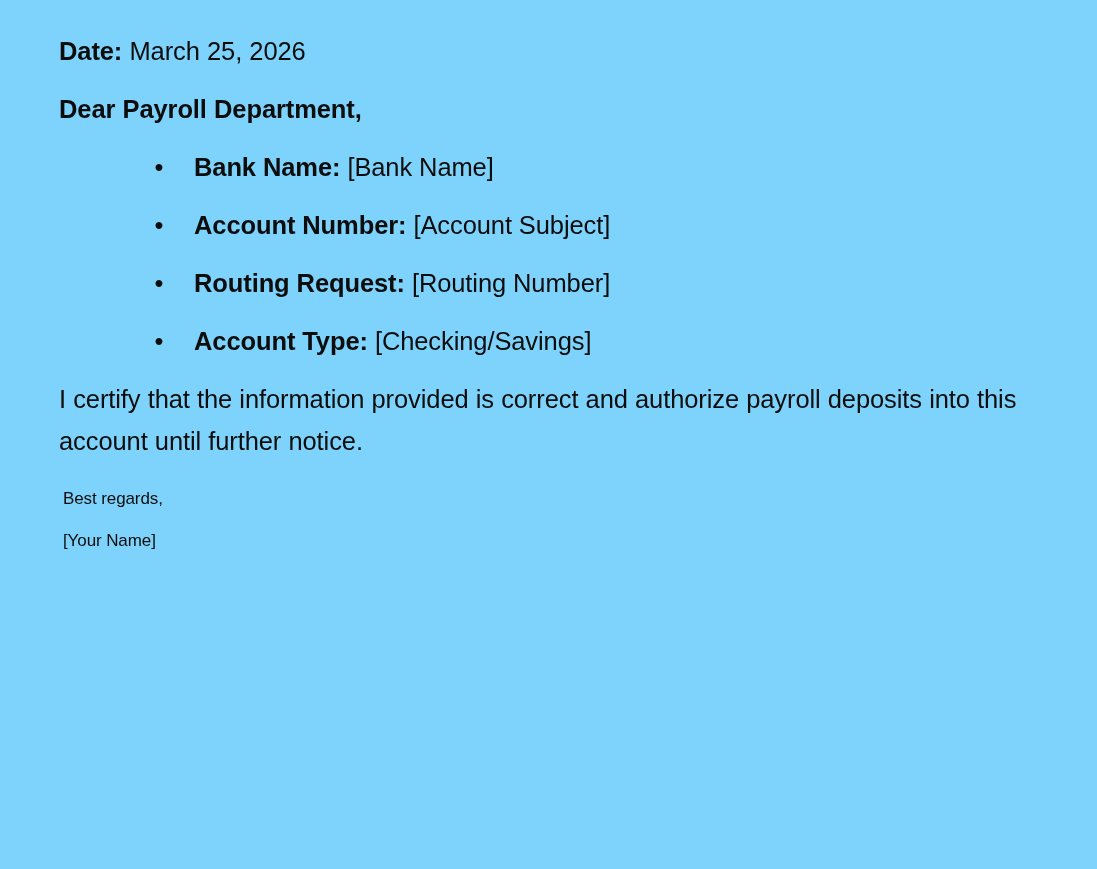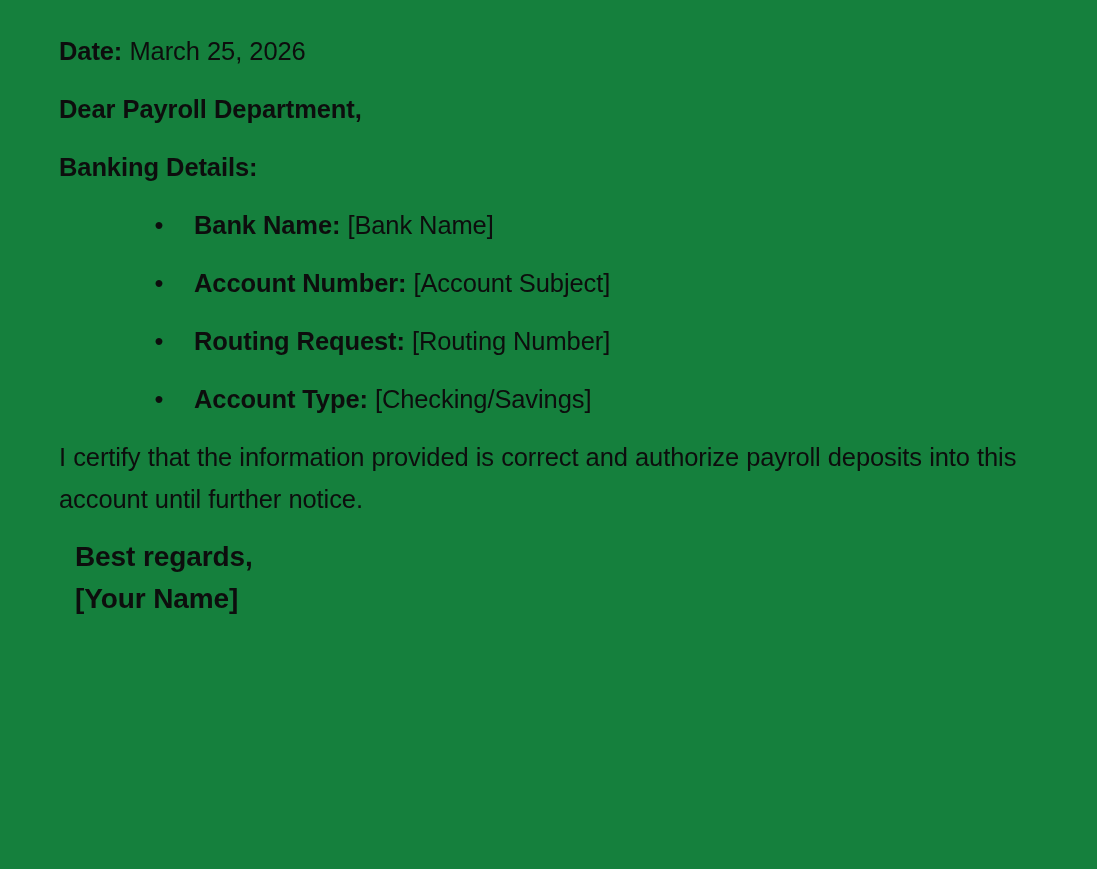--- a/index.html
+++ b/index.html
@@ -15,21 +15,21 @@
     font-family: "Liberation Sans", "DejaVu Sans", sans-serif;
     color: #0d0d0d;
     -webkit-font-smoothing: antialiased;
   }
 
   .page {
     box-sizing: border-box;
     width: 1097px;
     height: 869px;
     padding: 30px 47px 0 59px;
-    background: #15803d;
+    background: #7dd3fc;
   }
 
   .doc {
     width: 980px;
   }
 
   
   .para {
     margin: 0 0 16px 0;
     font-size: 25.5px;
@@ -76,24 +76,24 @@
     left: 94px;
     top: 0;
     width: 12px;
     line-height: 42px;
     font-size: 25.5px;
     text-align: center;
   }
 
   
   .signature {
-    margin: 16px;
-    font-size: 28px;
+    margin: 4px;
+    font-size: 17px;
     line-height: 42px;
-    font-weight: bold;
+    font-weight: normal;
     letter-spacing: -0.1px;
   }
 
   .sig-line {
     display: block;
   }
 </style>
 </head>
 <body>
 
@@ -102,21 +102,20 @@
 
     <p class="para">
       <span class="lbl">Date:</span>
       <span class="val">March 25, 2026</span>
     </p>
 
 
     <p class="para heading">Dear Payroll Department,</p>
 
 
-    <p class="para heading">Banking Details:</p>
 
     <ul class="bullets">
       <li>
         <span class="bullet-dot">•</span>
         <span class="lbl">Bank Name:</span>
         <span class="val">[Bank Name]</span>
       </li>
       <li>
         <span class="bullet-dot">•</span>
         <span class="lbl">Account Number:</span>

